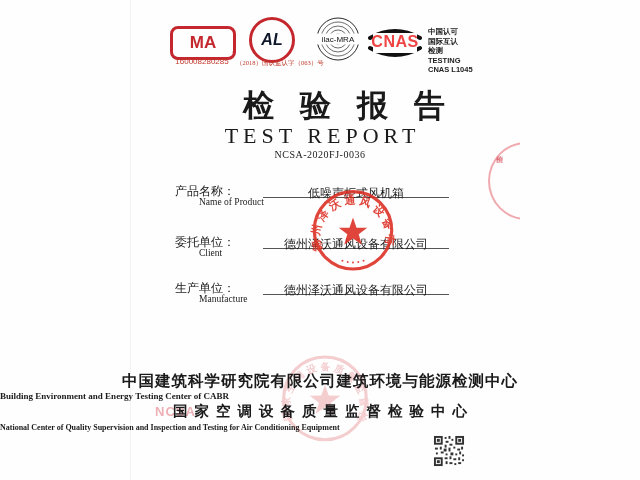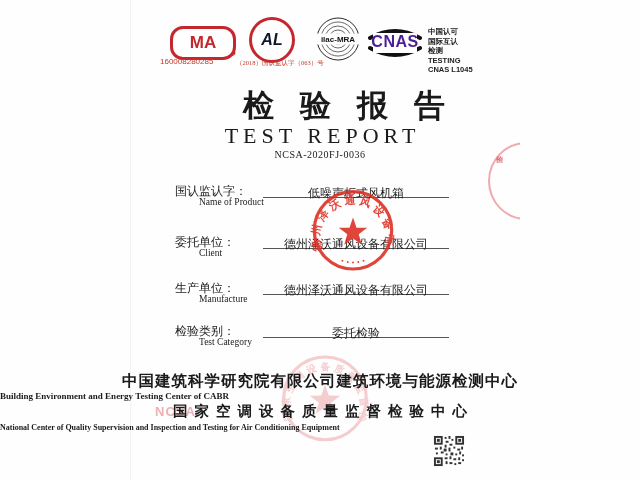--- a/index.html
+++ b/index.html
@@ -5,43 +5,43 @@
   html,body{margin:0;padding:0;background:#e9e9e9;}
   #page{
     position:relative;width:640px;height:480px;background:#fefefe;
     font-family:"Liberation Serif","DejaVu Serif",serif;color:#1a1a1a;
     overflow:hidden;margin:0 auto;
   }
   .abs{position:absolute;}
   
   .cma-box{
     left:170px;top:26px;width:60px;height:28px;
-    border:3px solid #c4282e;border-radius:13px;
+    border:3px solid #c4282e;border-radius:8px;
     display:flex;align-items:center;justify-content:center;
   }
   .cma-letters{font-family:"Liberation Sans",sans-serif;font-weight:bold;
     font-size:17px;color:#c4282e;letter-spacing:0;}
   .cma-tail{left:232px;top:40px;font-weight:bold;color:#c4282e;font-size:16px;}
-  .cma-number{left:160px;top:57px;width:84px;
+  .cma-number{left:160px;top:57px;width:84px;text-align:center;
     font-size:8px;color:#c0392b;font-family:"Liberation Sans",sans-serif;}
   .cal-circle{
     left:249px;top:17px;width:40px;height:40px;border:3px solid #c4282e;
     border-radius:50%;display:flex;align-items:center;justify-content:center;
   }
   .cal-letters{font-family:"Liberation Sans",sans-serif;font-style:italic;
     font-weight:bold;font-size:16px;color:#0f172a;}
   .cal-note{left:236px;top:59px;width:76px;text-align:center;font-size:6.5px;
     color:#c0392b;white-space:nowrap;}
   .ilac-wrap{left:315px;top:16px;}
   .ilac-label{position:absolute;left:0;top:19px;width:46px;text-align:center;
-    font-family:"Liberation Sans",sans-serif;font-weight:bold;font-size:8px;color:#111;}
+    font-family:"Liberation Sans",sans-serif;font-weight:normal;font-size:8px;color:#111;}
   .cnas-wrap{left:367px;top:25px;}
   .cnas-label{position:absolute;left:0;top:8px;width:56px;text-align:center;
     font-family:"Liberation Sans",sans-serif;font-weight:bold;font-size:16px;
-    letter-spacing:.5px;color:#4c1d95;}
+    letter-spacing:.5px;color:#ef4444;}
   .accr{left:428px;top:19px;font-family:"Liberation Sans",sans-serif;
     font-weight:bold;font-size:7.5px;line-height:9.5px;color:#222;margin-top:8px;}
   
   .title-zh{left:0;top:85px;width:640px;text-align:center;font-size:31px;
     font-weight:600;letter-spacing:26px;text-indent:26px;padding-left:24px;}
   .title-en{left:0;top:123px;width:640px;text-align:center;font-size:22px;
     letter-spacing:5px;text-indent:5px;}
   .report-no{left:0;top:149px;width:640px;text-align:center;font-size:10px;
     letter-spacing:.5px;}
   
@@ -118,21 +118,21 @@
     <div>检测</div>
     <div>TESTING</div>
     <div>CNAS L1045</div>
   </div>
 
   <div class="abs title-zh">检验报告</div>
   <div class="abs title-en">TEST REPORT</div>
   <div class="abs report-no">NCSA-2020FJ-0036</div>
 
   <div class="field-row" style="top:183px">
-    <div class="f-zh">国认监认字：</div>
+    <div class="f-zh">产品名称：</div>
     <div class="f-en">Name of Product</div>
     <div class="f-line">
       <span class="f-value">低噪声柜式风机箱</span>
     </div>
   </div>
 
   <div class="field-row" style="top:234px">
     <div class="f-zh">委托单位：</div>
     <div class="f-en">Client</div>
     <div class="f-line">
@@ -141,27 +141,20 @@
   </div>
 
   <div class="field-row" style="top:280px">
     <div class="f-zh">生产单位：</div>
     <div class="f-en">Manufacture</div>
     <div class="f-line">
       <span class="f-value">德州泽沃通风设备有限公司</span>
     </div>
   </div>
 
-  <div class="field-row" style="top:323px">
-    <div class="f-zh">检验类别：</div>
-    <div class="f-en">Test Category</div>
-    <div class="f-line">
-      <span class="f-value">委托检验</span>
-    </div>
-  </div>
 
   <svg class="abs stamp-main" viewBox="0 0 100 100">
     <defs>
       <path id="ring-main" d="M 15,74 A 38,38 0 1 1 85,74" fill="none"></path>
     </defs>
     <circle cx="50" cy="51.5" r="44" fill="none" stroke="#dd3226" stroke-width="3.6"></circle>
     <polygon points="50,37 54,48.5 66.2,48.7 56.5,56.1 60,67.8 50,60.8 40,67.8 43.5,56.1 33.8,48.7 46,48.5" fill="#dd3226"></polygon>
     <text font-size="12.5" fill="#dd3226" font-weight="bold" font-family="Liberation Serif, DejaVu Serif, serif">
       <textPath href="#ring-main" startOffset="0" textLength="192">德州泽沃通风设备有限公司</textPath>
     </text>

